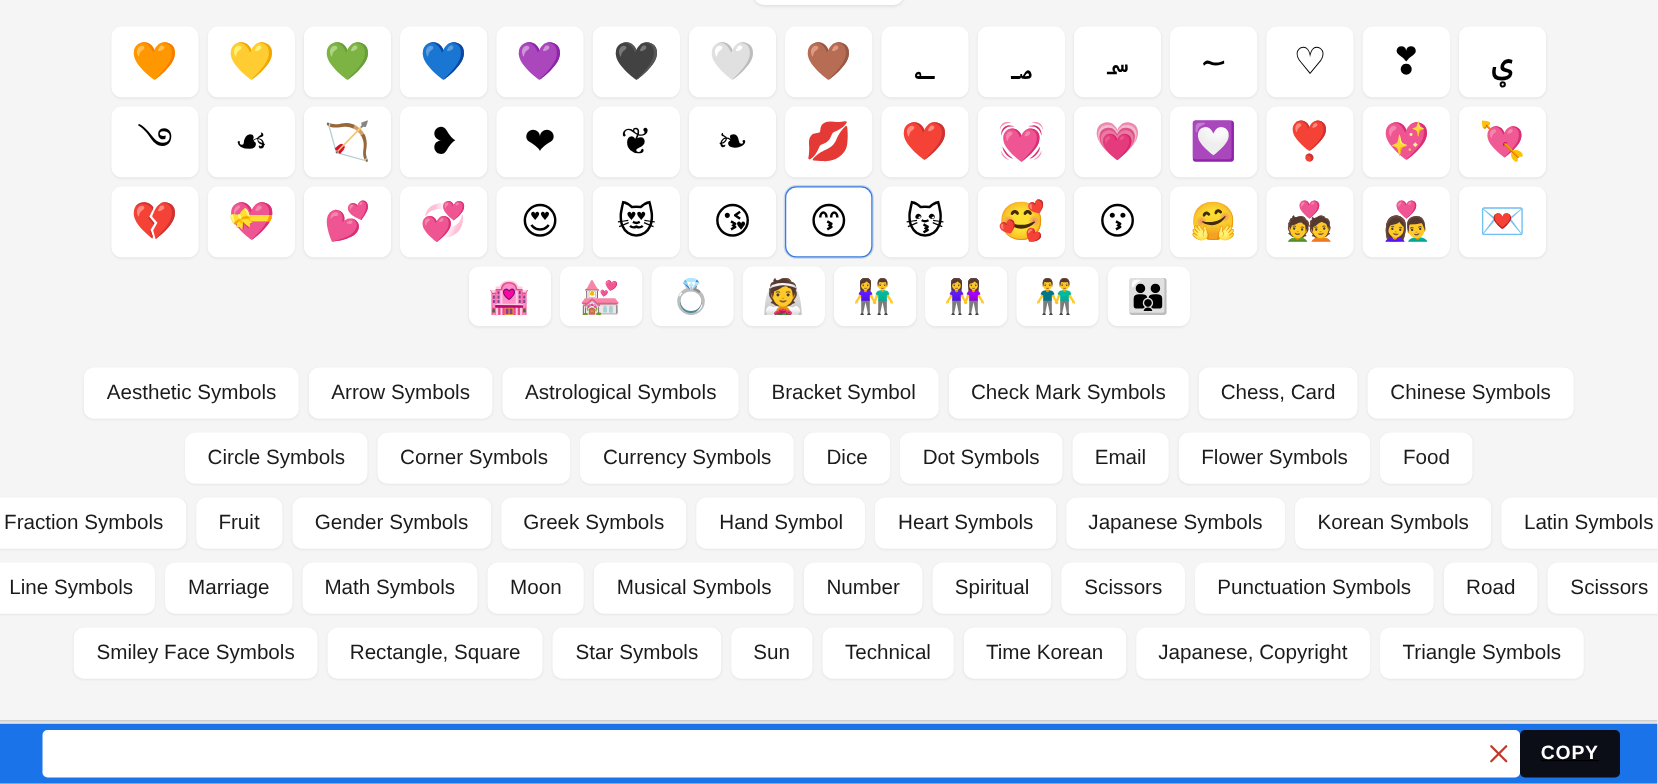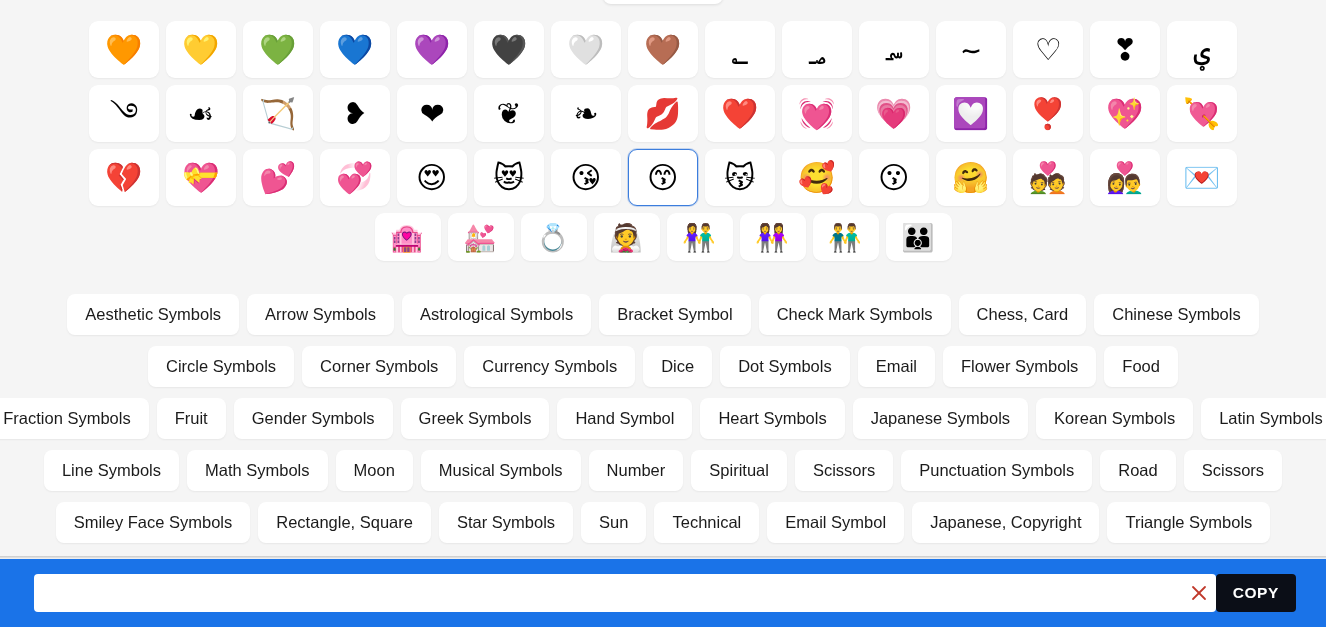--- a/index.html
+++ b/index.html
@@ -96,26 +96,27 @@
     font-family: "Liberation Sans", sans-serif;
     line-height: 1.15;
   }
 
   
   #bottom-bar {
     position: absolute;
     left: 0;
     right: 0;
     bottom: 0;
-    height: 68px;
+    height: 48px;
     background: #1a73e8;
     display: flex;
     align-items: center;
     padding: 0 30px 0 34px;
     box-sizing: border-box;
+    text-decoration: underline;
   }
   #bottom-bar::before {
     content: "";
     position: absolute;
     top: -3px;
     left: 0;
     right: 0;
     height: 3px;
     background: linear-gradient(to bottom, rgba(0,0,0,0.18), rgba(0,0,0,0.0));
   }
@@ -365,37 +366,38 @@
       <button class="cat-btn">Gender Symbols</button>
       <button class="cat-btn">Greek Symbols</button>
       <button class="cat-btn">Hand Symbol</button>
       <button class="cat-btn">Heart Symbols</button>
       <button class="cat-btn">Japanese Symbols</button>
       <button class="cat-btn">Korean Symbols</button>
       <button class="cat-btn">Latin Symbols</button>
     </div>
     <div class="cat-row">
       <button class="cat-btn">Line Symbols</button>
+      <button class="cat-btn">Marriage</button>
       <button class="cat-btn">Math Symbols</button>
       <button class="cat-btn">Moon</button>
       <button class="cat-btn">Musical Symbols</button>
       <button class="cat-btn">Number</button>
       <button class="cat-btn">Spiritual</button>
       <button class="cat-btn">Scissors</button>
       <button class="cat-btn">Punctuation Symbols</button>
       <button class="cat-btn">Road</button>
       <button class="cat-btn">Scissors</button>
     </div>
     <div class="cat-row">
       <button class="cat-btn">Smiley Face Symbols</button>
       <button class="cat-btn">Rectangle, Square</button>
       <button class="cat-btn">Star Symbols</button>
       <button class="cat-btn">Sun</button>
       <button class="cat-btn">Technical</button>
-      <button class="cat-btn">Email Symbol</button>
+      <button class="cat-btn">Time Korean</button>
       <button class="cat-btn">Japanese, Copyright</button>
       <button class="cat-btn">Triangle Symbols</button>
     </div>
   </div>
 
 <div id="bottom-bar">
   <div id="input-wrap">
     <input id="copy-input" type="text" placeholder="" style="">
     <span id="clear-icon">
       <svg width="20" height="20" viewBox="0 0 20 20" aria-hidden="true">

